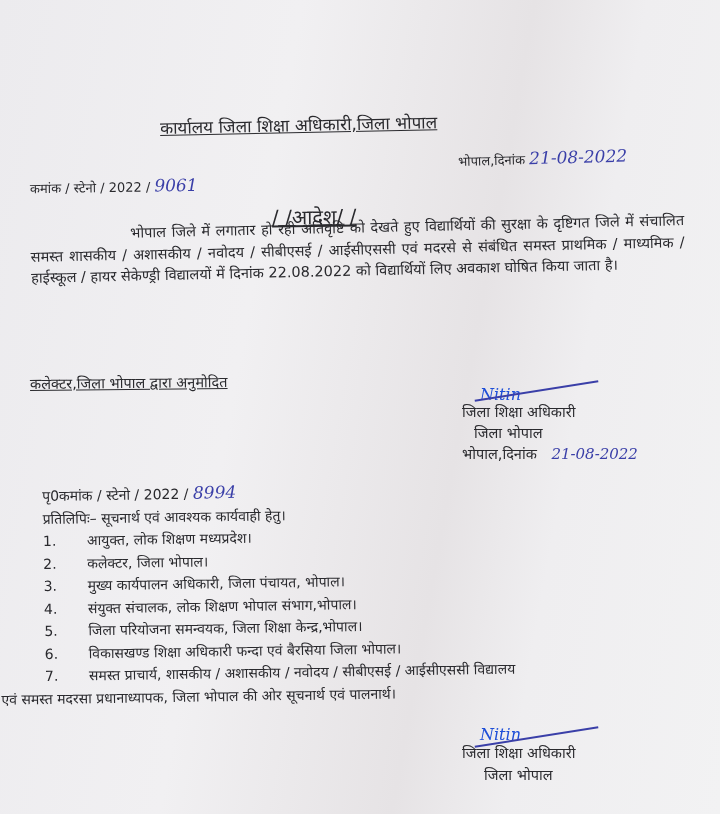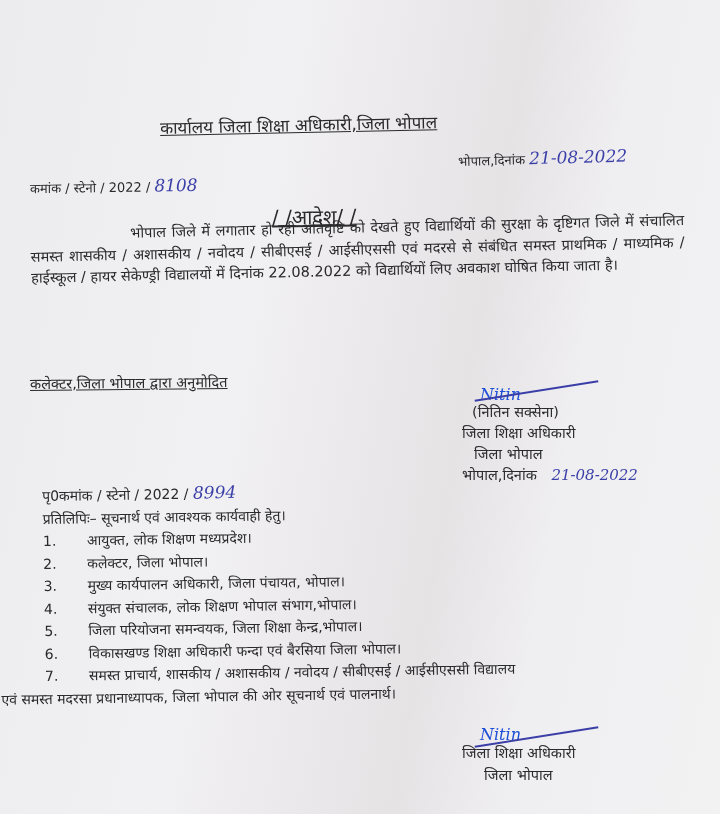--- a/index.html
+++ b/index.html
@@ -39,35 +39,34 @@
 
 <div class="abs title">कार्यालय जिला शिक्षा अधिकारी,जिला भोपाल</div>
 
 <div class="abs date-top">
   <span>भोपाल,दिनांक</span>
   <span class="hand">21-08-2022</span>
 </div>
 
 <div class="abs ref">
   <span>कमांक / स्टेनो / 2022 /</span>
-  <span class="hand">8108</span>
+  <span class="hand">9061</span>
 </div>
 
 <div class="abs order-head">/ /आदेश/ /</div>
 
 <div class="abs body-text"><span class="indent"></span><span>भोपाल जिले में लगातार हो रही अतिवृष्टि को देखते हुए विद्यार्थियों की सुरक्षा के दृष्टिगत जिले में संचालित समस्त शासकीय / अशासकीय / नवोदय / सीबीएसई / आईसीएससी एवं मदरसे से संबंधित समस्त प्राथमिक / माध्यमिक / हाईस्कूल / हायर सेकेण्ड्री विद्यालयों में दिनांक 22.08.2022 को विद्यार्थियों लिए अवकाश घोषित किया जाता है।</span></div>
 
 <div class="abs approved">कलेक्टर,जिला भोपाल द्वारा अनुमोदित</div>
 
 <div class="abs sig-block">
   <div class="sig-mark">
     <span class="sig-scrawl">Nitin</span>
     <span class="sig-line"></span>
   </div>
-  <div style="padding-left:10px">(नितिन सक्सेना)</div>
   <div>जिला शिक्षा अधिकारी</div>
   <div style="padding-left:12px">जिला भोपाल</div>
   <div>
     <span>भोपाल,दिनांक</span>
     <span class="hand" style="font-size:15px;margin-left:10px">21-08-2022</span>
   </div>
 </div>
 
 <div class="abs copy-block">
   <div>

